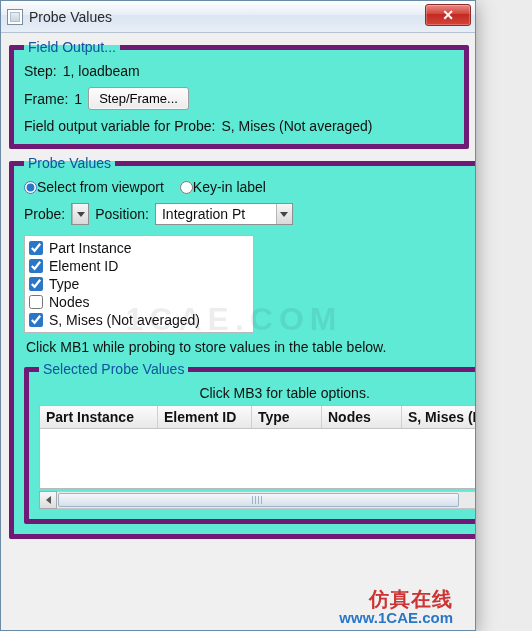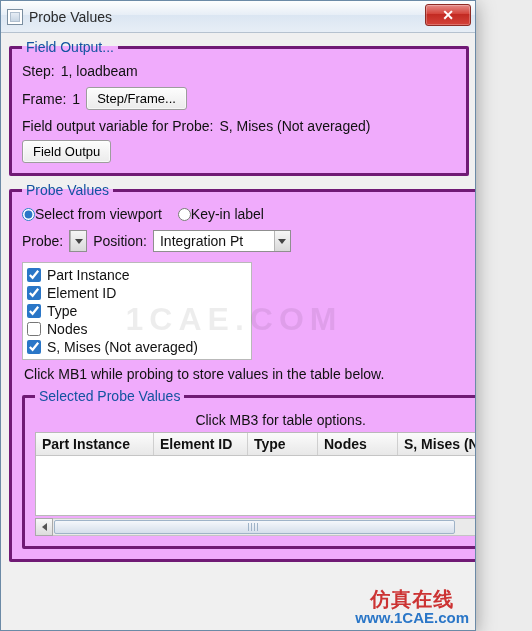--- a/index.html
+++ b/index.html
@@ -63,25 +63,25 @@
     flex: 1;
     padding: 6px 6px 8px 8px;
     display: flex;
     flex-direction: column;
     gap: 6px;
     font-size: 14px;
     overflow: hidden;
   }
 
   fieldset.group {
-    border: 3px solid #701a75;
+    border: 5px solid #701a75;
     border-radius: 2px;
     padding: 8px 8px 10px 10px;
     margin: 0;
-    background: #f0abfc;
+    background: #5eead4;
   }
   fieldset.group > legend {
     padding: 0 4px;
     color: #1353a0;
     font-size: 14px;
   }
 
   .row { display: flex; align-items: center; gap: 6px; flex-wrap: wrap; }
   .row + .row { margin-top: 8px; }
   .lbl { white-space: nowrap; }
@@ -222,22 +222,22 @@
     top:300px; left:0; right:8px;
     text-align:center;
     font-size:32px;
     letter-spacing:6px;
     color:rgba(0,0,0,.07);
     pointer-events:none;
     font-weight:600;
   }
   .wm-corner{
     position:absolute;
-    right:6px; bottom:4px;
-    text-align:center;
+    right:22px; bottom:4px;
+    text-align:right;
     pointer-events:none;
     line-height:1.1;
   }
   .wm-corner .l1{ color:#c33; font-size:20px; font-weight:600; letter-spacing:1px;}
   .wm-corner .l2{ color:#2a76c7; font-size:15px; font-weight:600;}
 </style>
 </head>
 <body>
 
 <div class="window">
@@ -259,21 +259,20 @@
         <span>1, loadbeam</span>
       </div>
       <div class="row">
         <span class="lbl">Frame:</span>
         <span>1</span>
         <button class="btn">Step/Frame...</button>
       </div>
       <div class="row">
         <span class="lbl">Field output variable for Probe:</span>
         <span>S, Mises (Not averaged)</span>
-        <button class="btn">Field Outpu</button>
       </div>
     </fieldset>
 
     <fieldset class="group">
       <legend>Probe Values</legend>
 
       <div class="row radio-row">
         <label>
           <input type="radio" name="probemode" checked="" style="">
           <span>Select from viewport</span>

